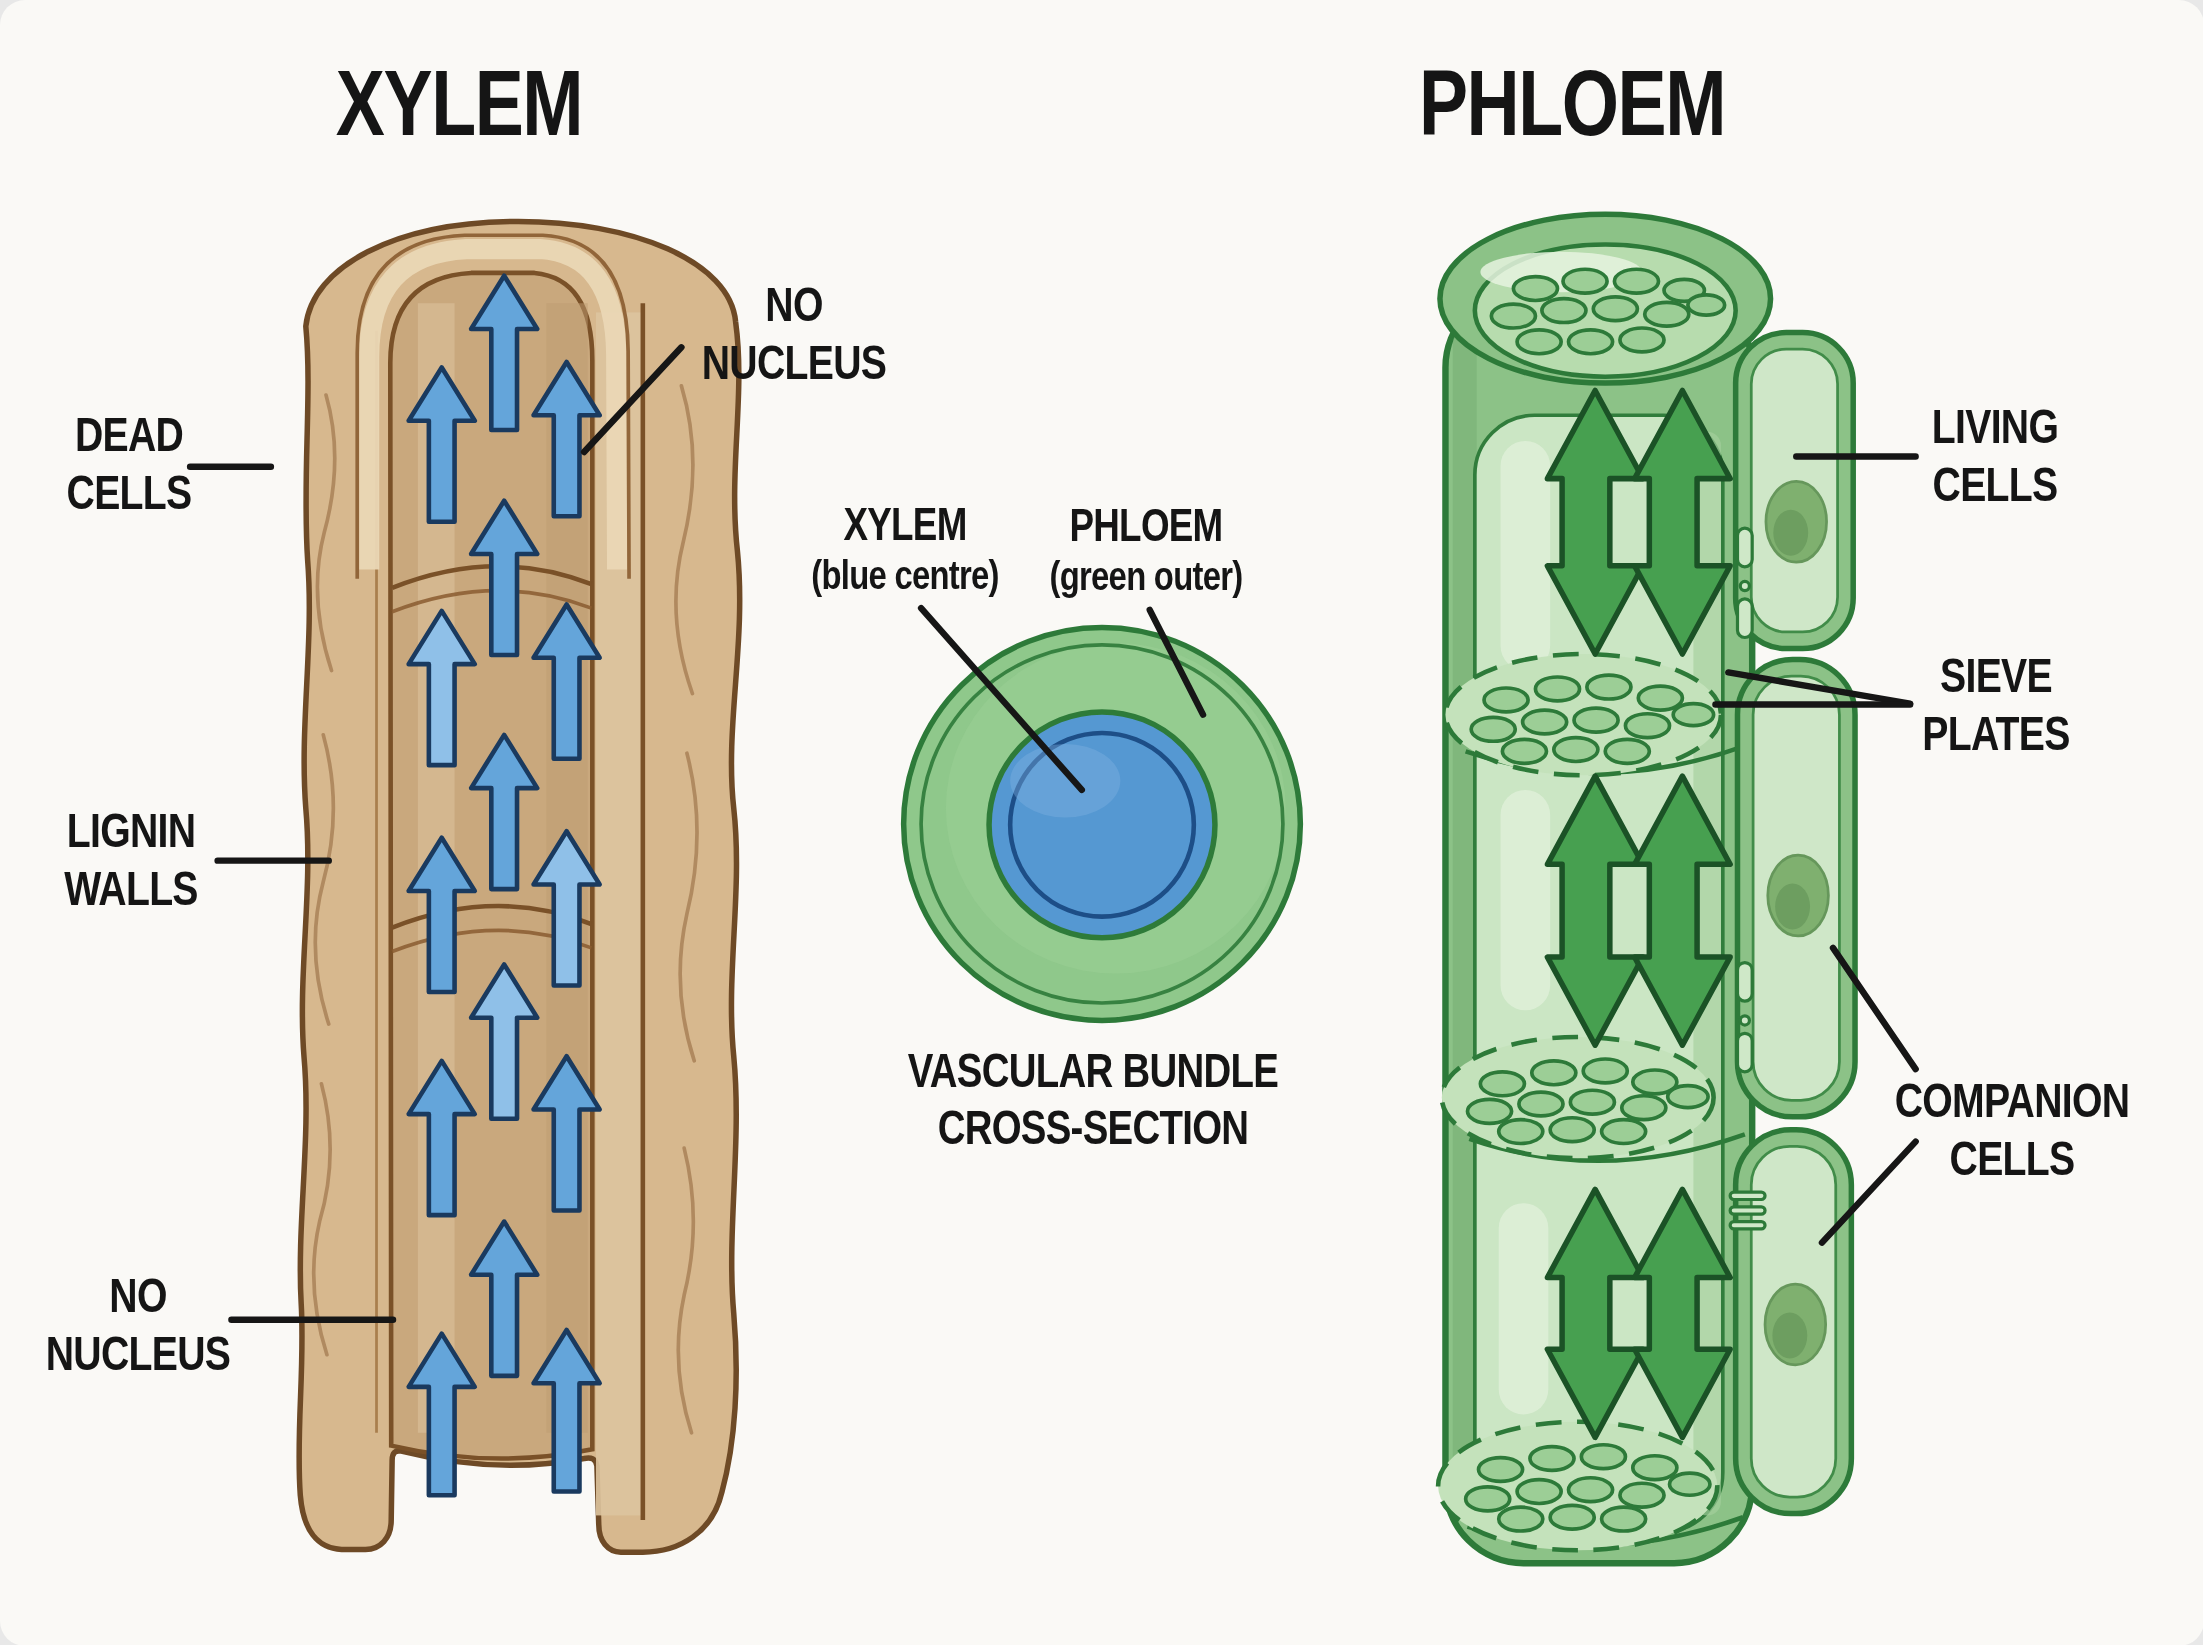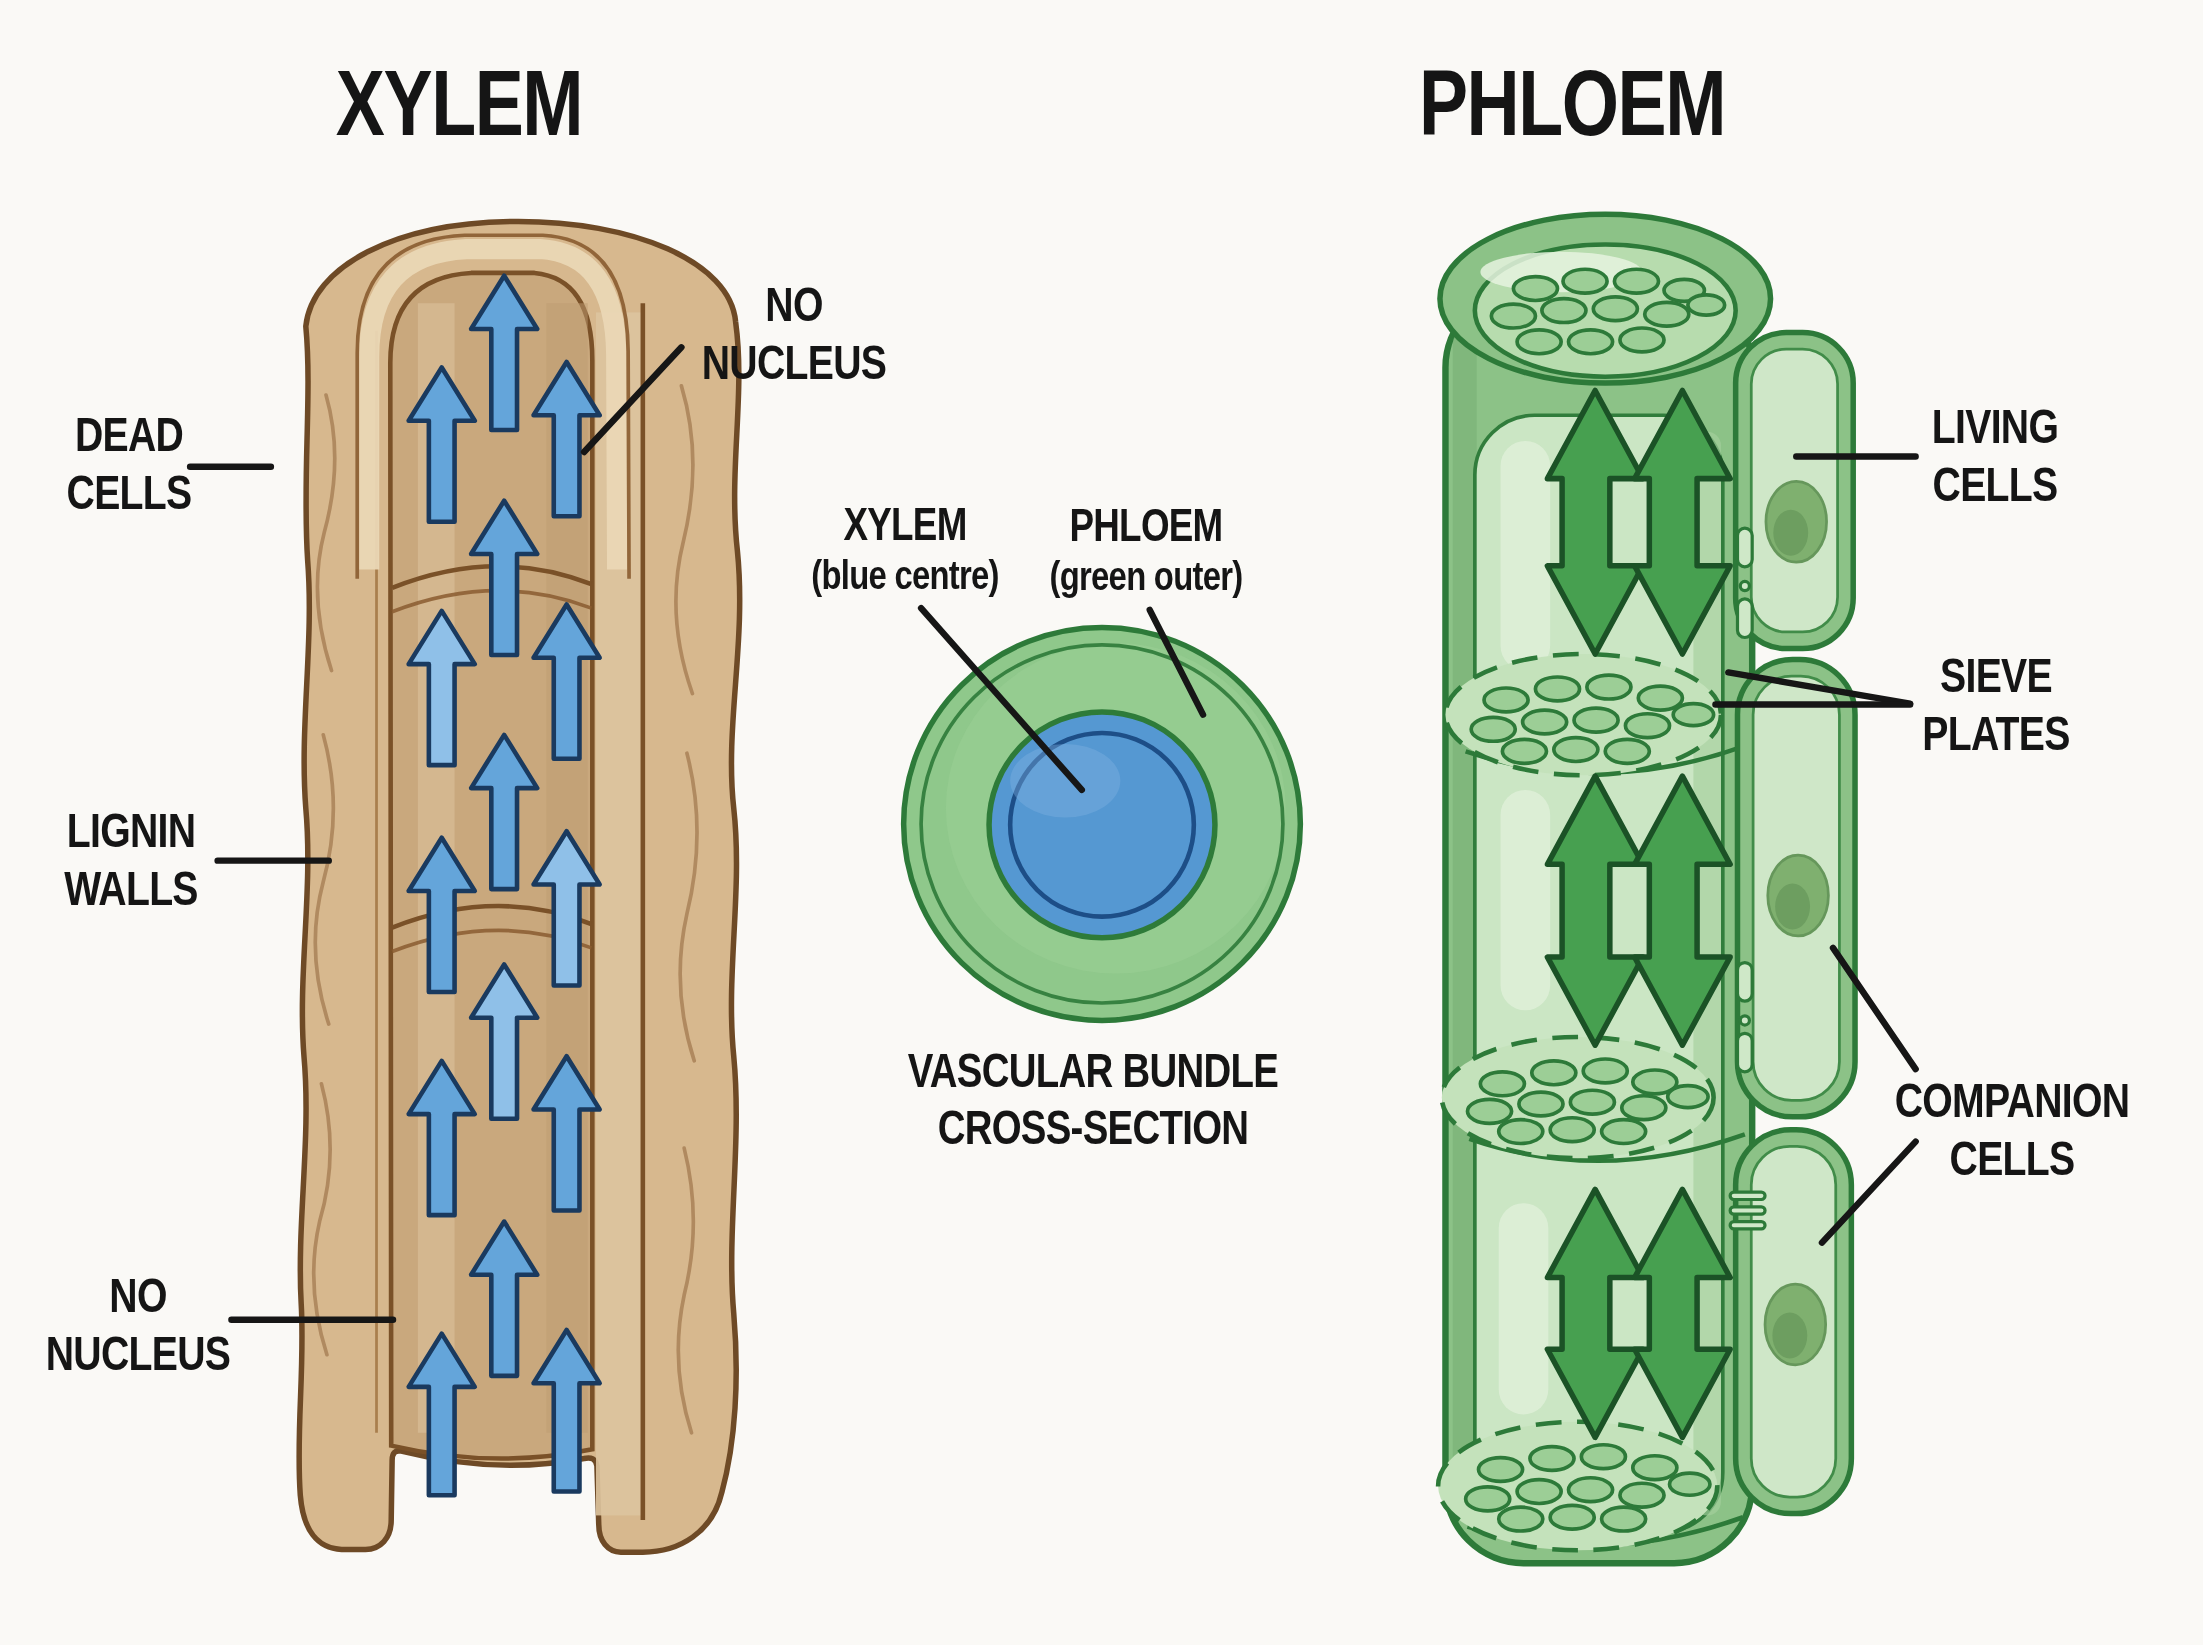--- a/index.html
+++ b/index.html
@@ -1,17 +1,17 @@
 <!DOCTYPE html>
 <html style="font-size:14.7px"><head>
 <meta charset="utf-8">
 <style>
   html,body{margin:0;padding:0;background:#e8e8e8;}
   .canvas{position:relative;width:2204px;height:1646px;background:#faf9f6;overflow:hidden;
-          font-family:"Liberation Sans","DejaVu Sans",sans-serif;}
+          font-family:"Liberation Sans","DejaVu Sans",sans-serif;border-radius:25px;}
   svg.art{position:absolute;left:0;top:0;}
   .lbl{position:absolute;color:#151515;font-weight:800;text-align:center;white-space:nowrap;
        line-height:1.18;transform:translate(-50%,-50%) scaleX(0.80);letter-spacing:-0.9px;}
   .lbl .ln{display:block;}
   .title{font-size:92px;letter-spacing:-1.8px;}
   .side{font-size:49px;}
   .cs{font-size:46px;}
   .cs .sub{font-size:41px;}
   .caption{font-size:48px;}
 </style>

